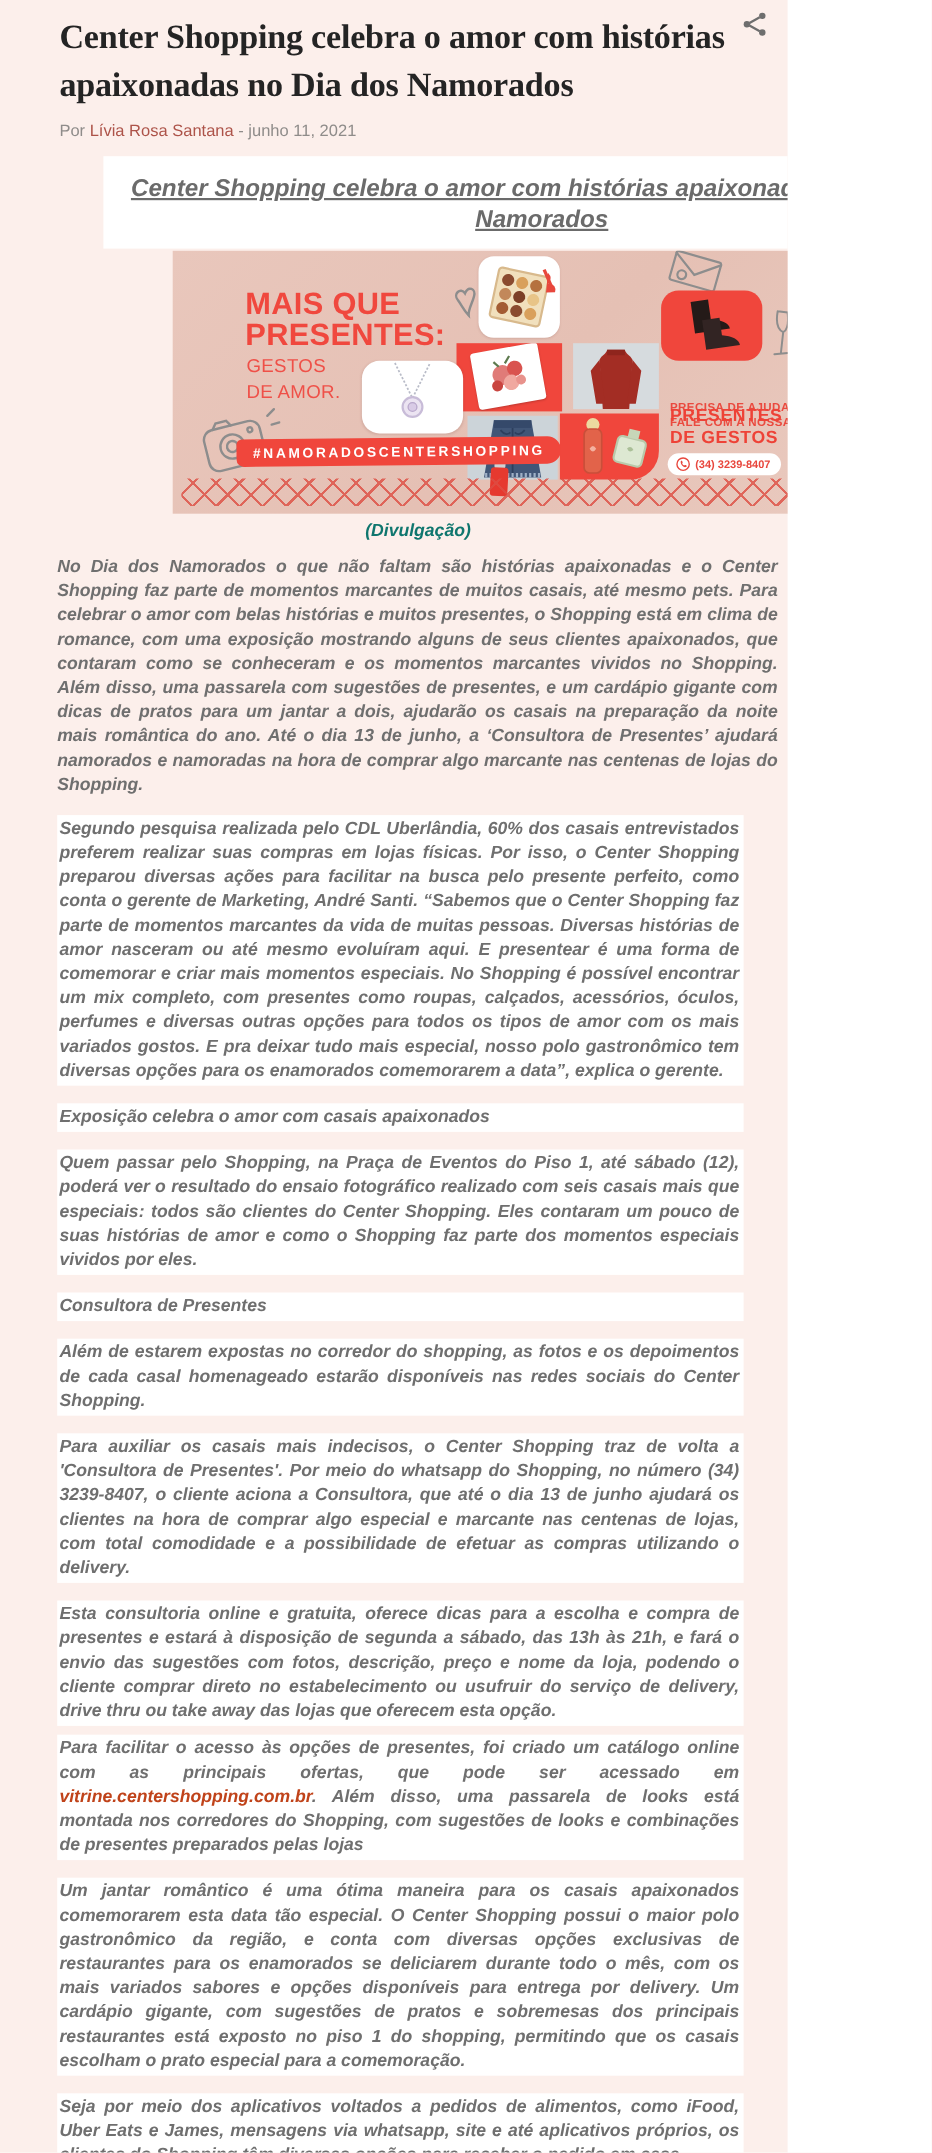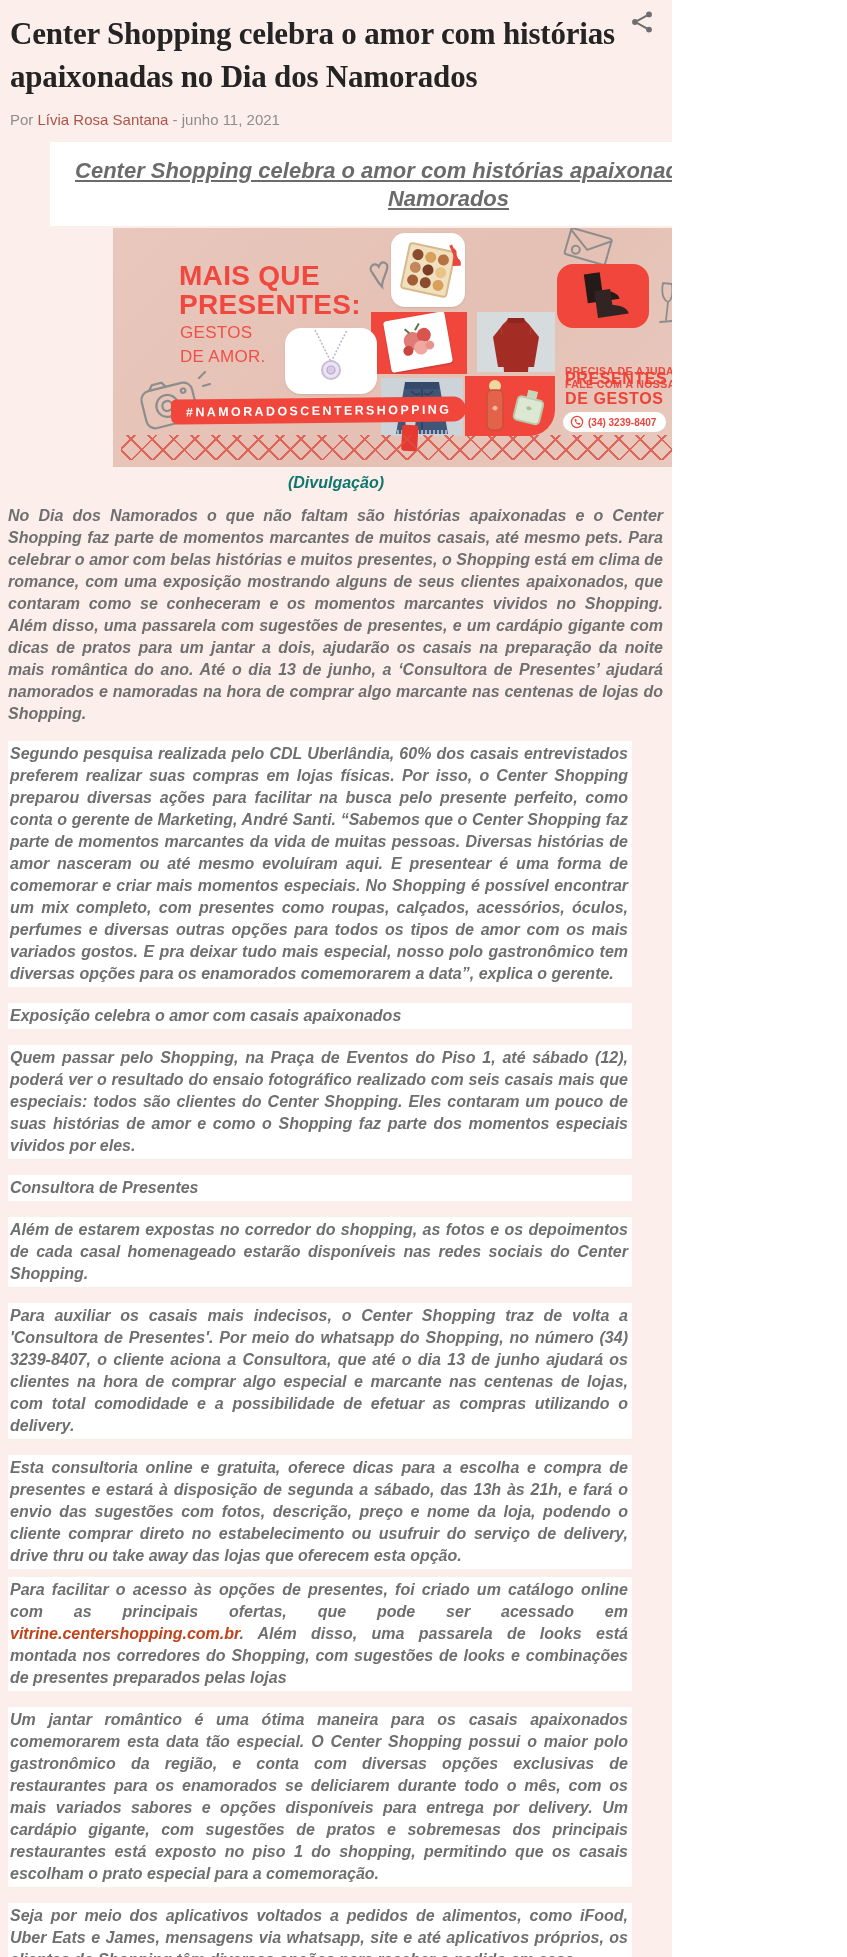--- a/index.html
+++ b/index.html
@@ -2,20 +2,21 @@
 <html><head>
 <meta charset="utf-8">
 <style>
   html,body{margin:0;padding:0;}
   .page{
     position:relative;
     width:672px;height:1957px;
     overflow:hidden;
     background:#fcefeb;
     font-family:"Liberation Sans",sans-serif;
+    padding-left:44px;
   }
   
   .header{position:relative;padding:12px 10px 0 10px;}
   .post-title{
     font-family:"Liberation Serif",serif;
     font-weight:700;
     font-size:31px;
     line-height:43px;
     color:#242424;
     max-width:730px;

